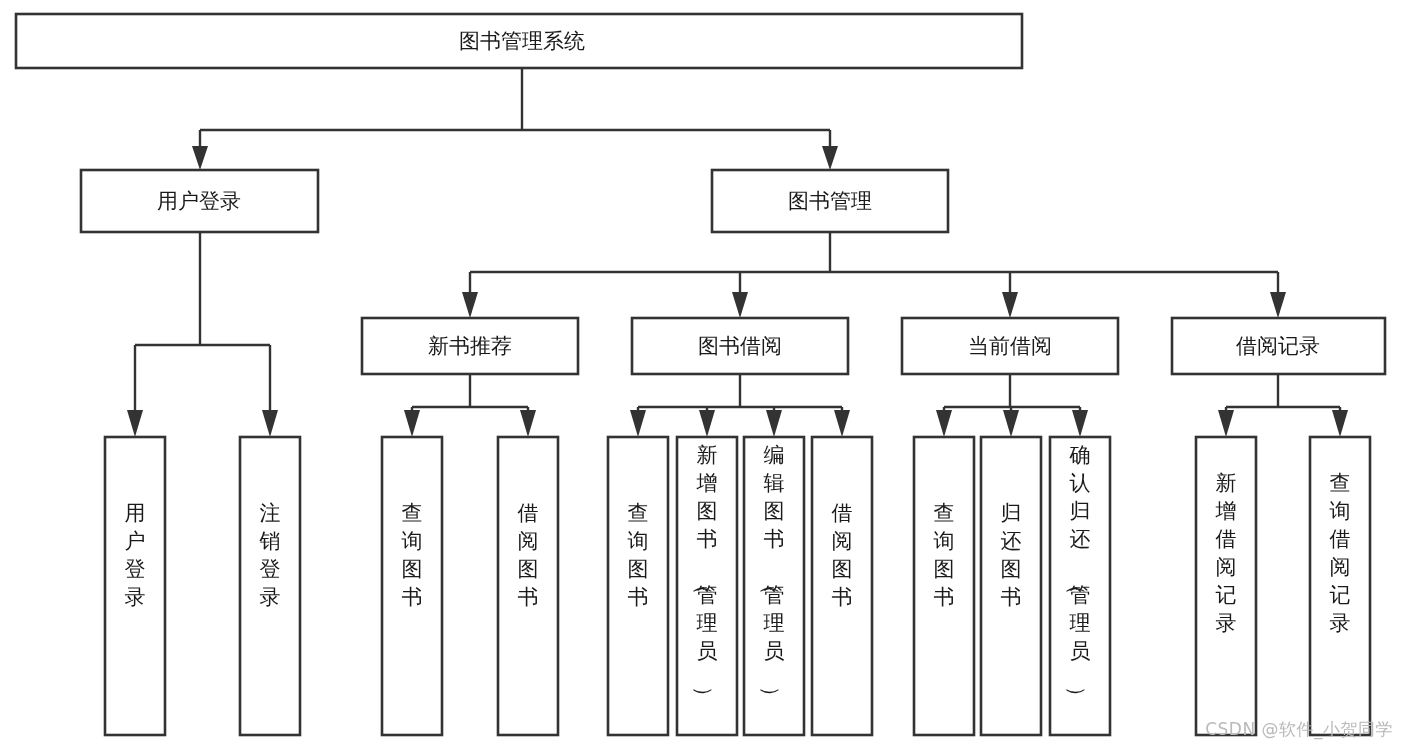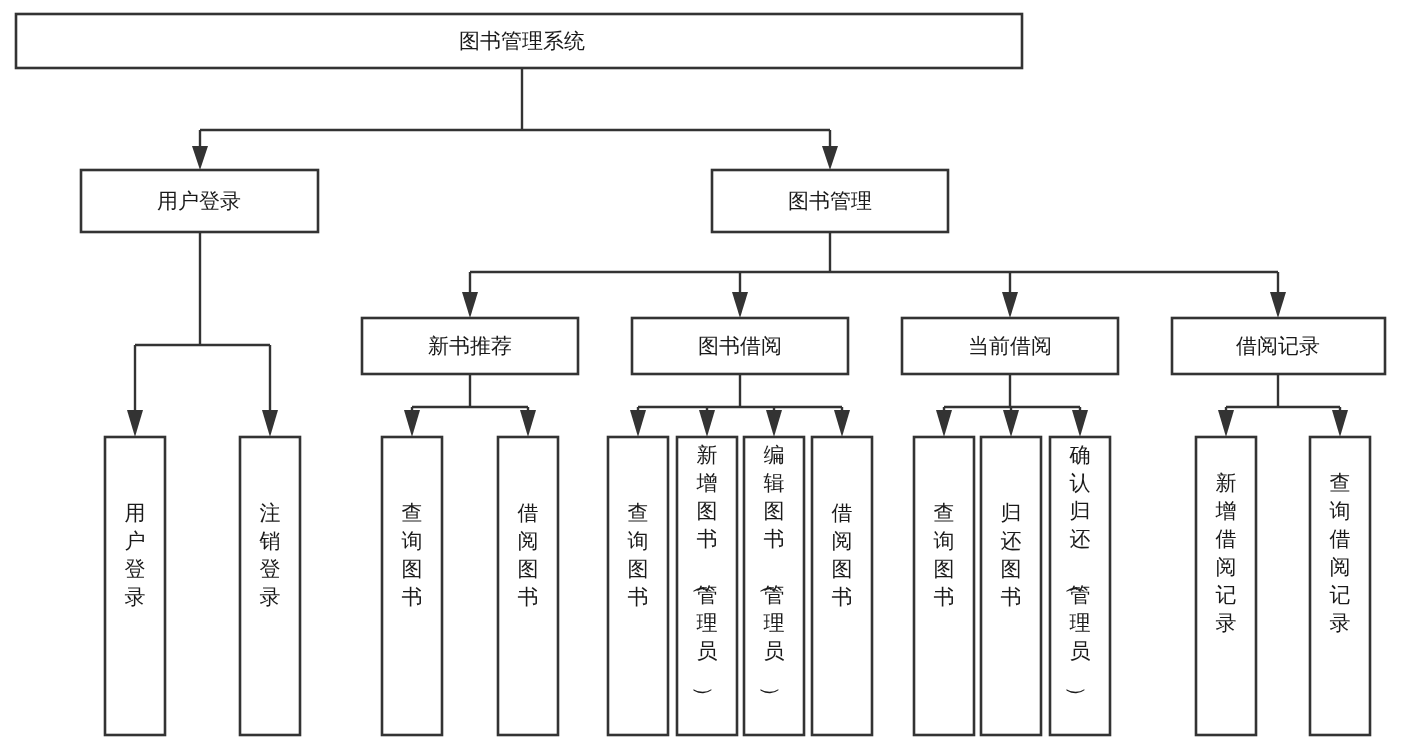--- a/index.html
+++ b/index.html
@@ -216,13 +216,14 @@
       <rect class="node-rect" x="1196" y="437" width="60" height="298"></rect>
       <text class="node-text-v" x="1226" y="0"><tspan x="1226" y="490">新</tspan><tspan x="1226" y="518">增</tspan><tspan x="1226" y="546">借</tspan><tspan x="1226" y="574">阅</tspan><tspan x="1226" y="602">记</tspan><tspan x="1226" y="630">录</tspan></text>
     </g>
     <g>
       <rect class="node-rect" x="1310" y="437" width="60" height="298"></rect>
       <text class="node-text-v" x="1340" y="0"><tspan x="1340" y="490">查</tspan><tspan x="1340" y="518">询</tspan><tspan x="1340" y="546">借</tspan><tspan x="1340" y="574">阅</tspan><tspan x="1340" y="602">记</tspan><tspan x="1340" y="630">录</tspan></text>
     </g>
 
   </svg>
 
+  <div class="watermark">CSDN @软件_小贺同学</div>
 </div>
 
 </body></html>

